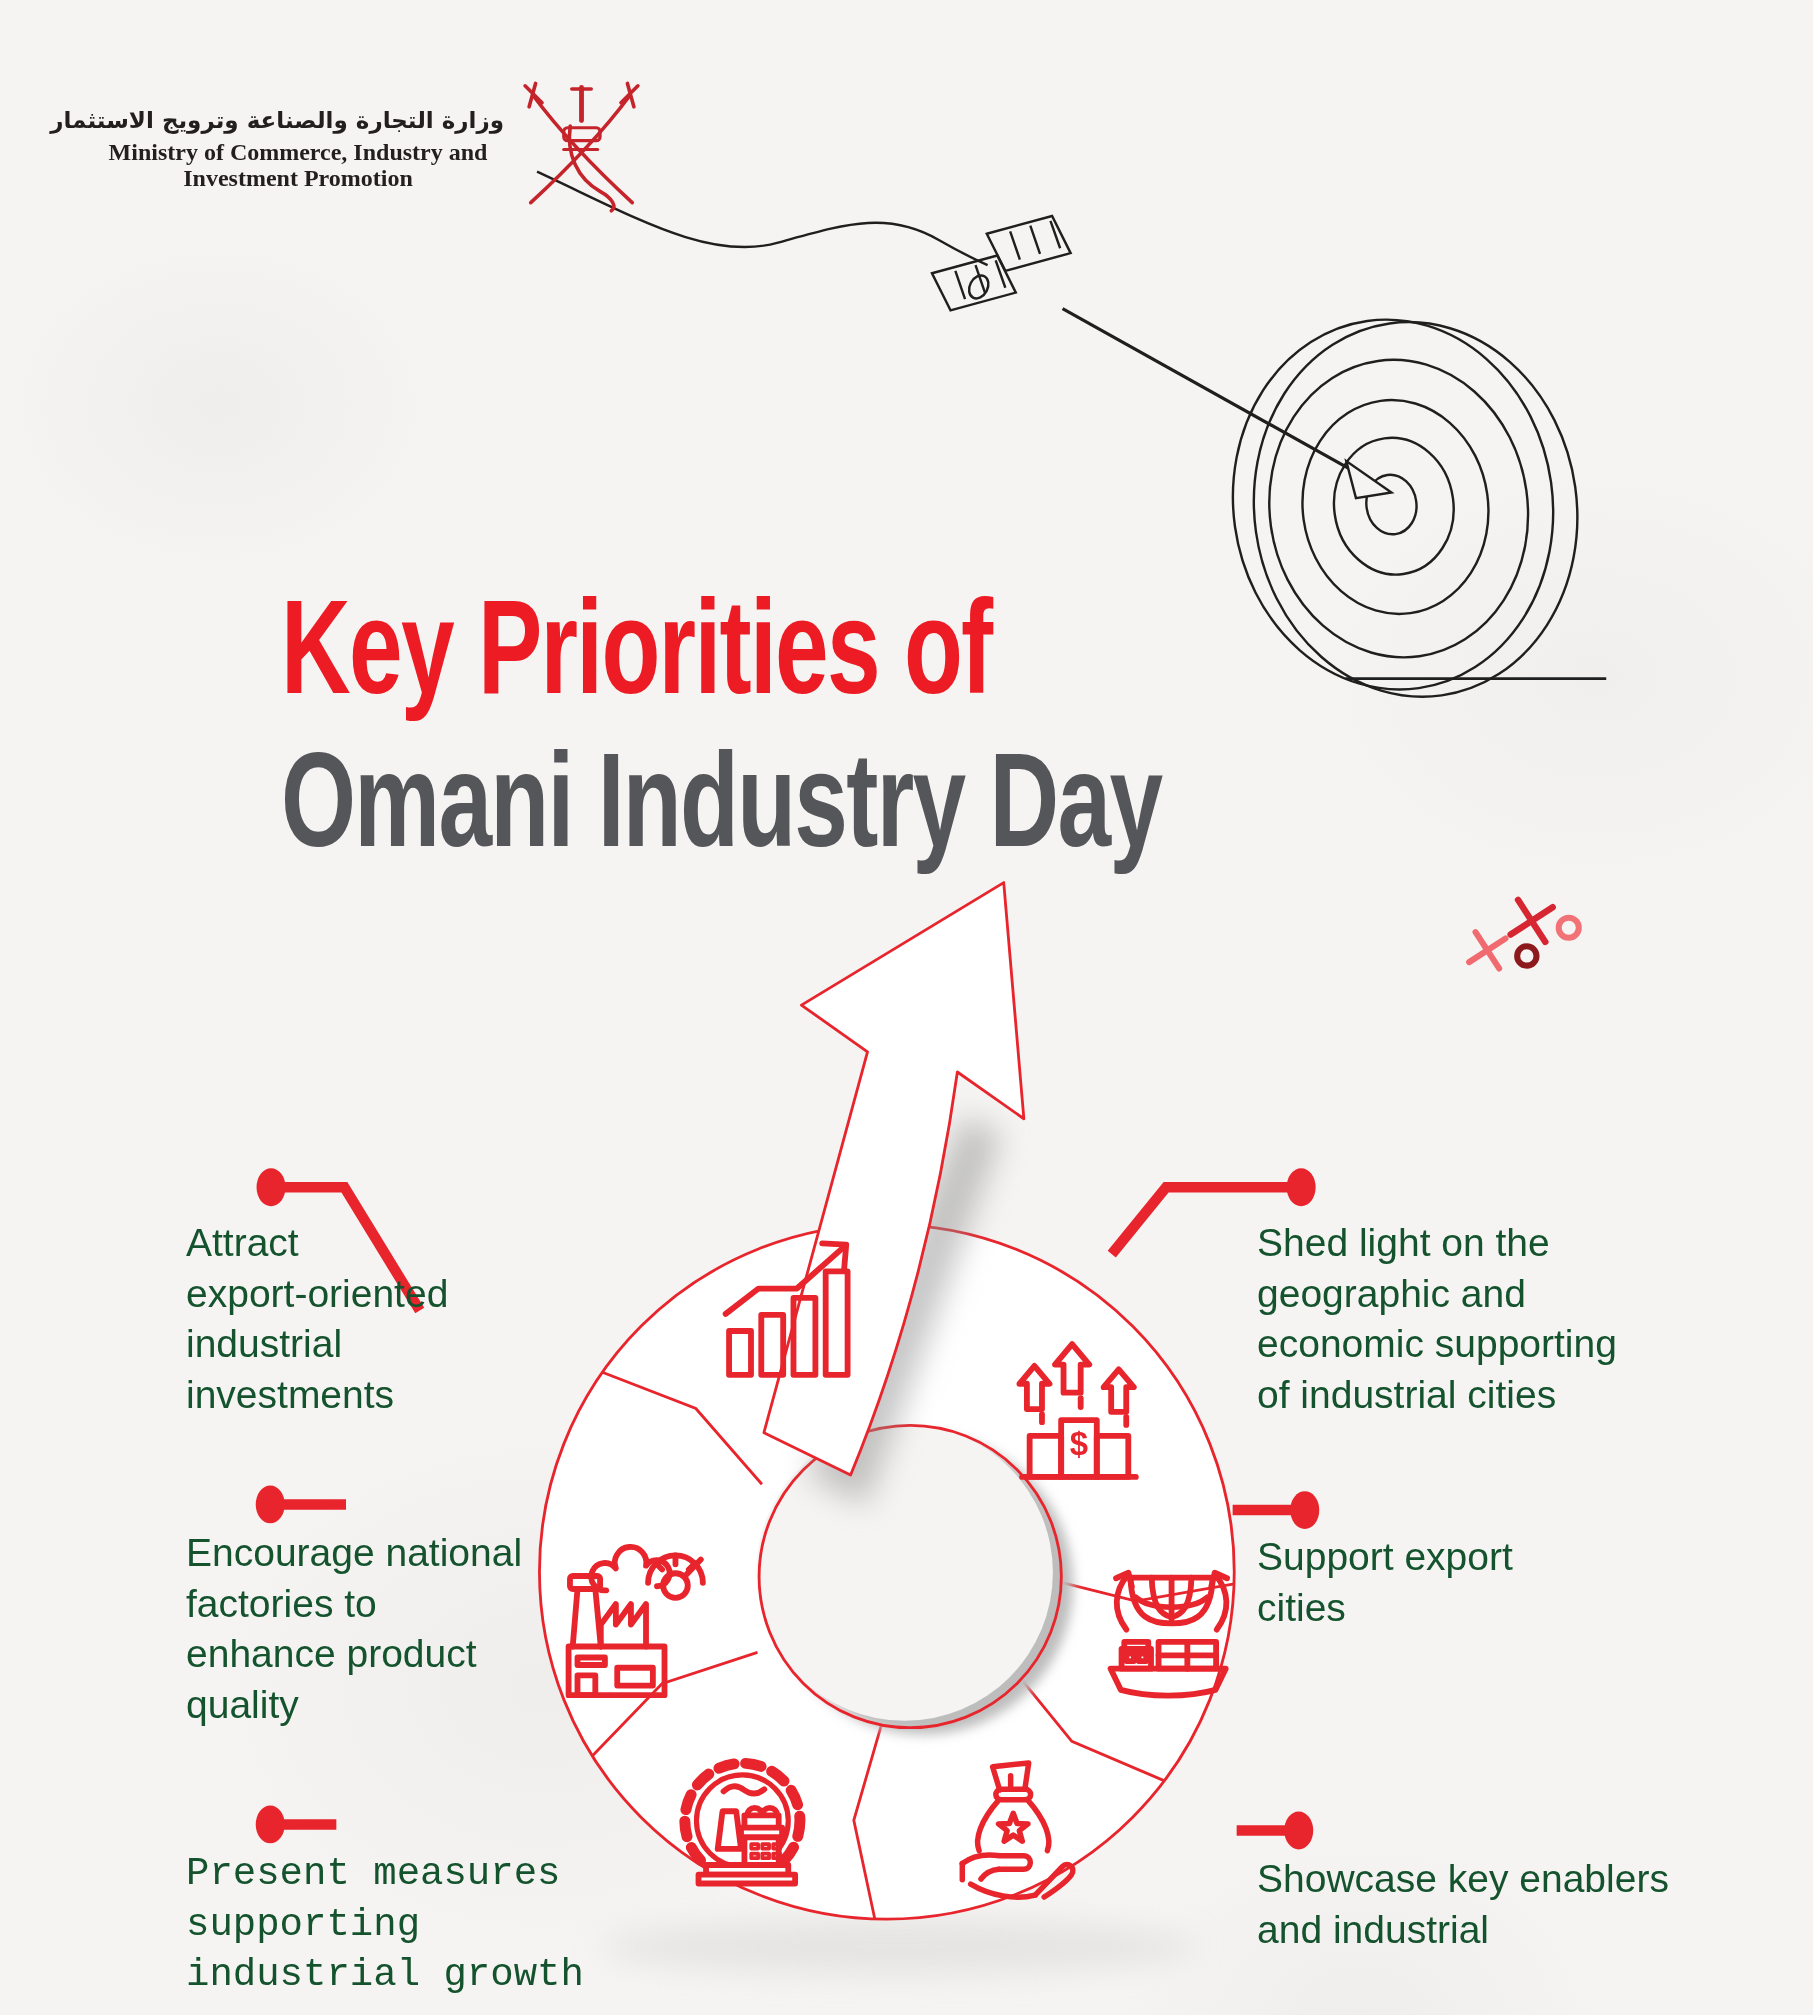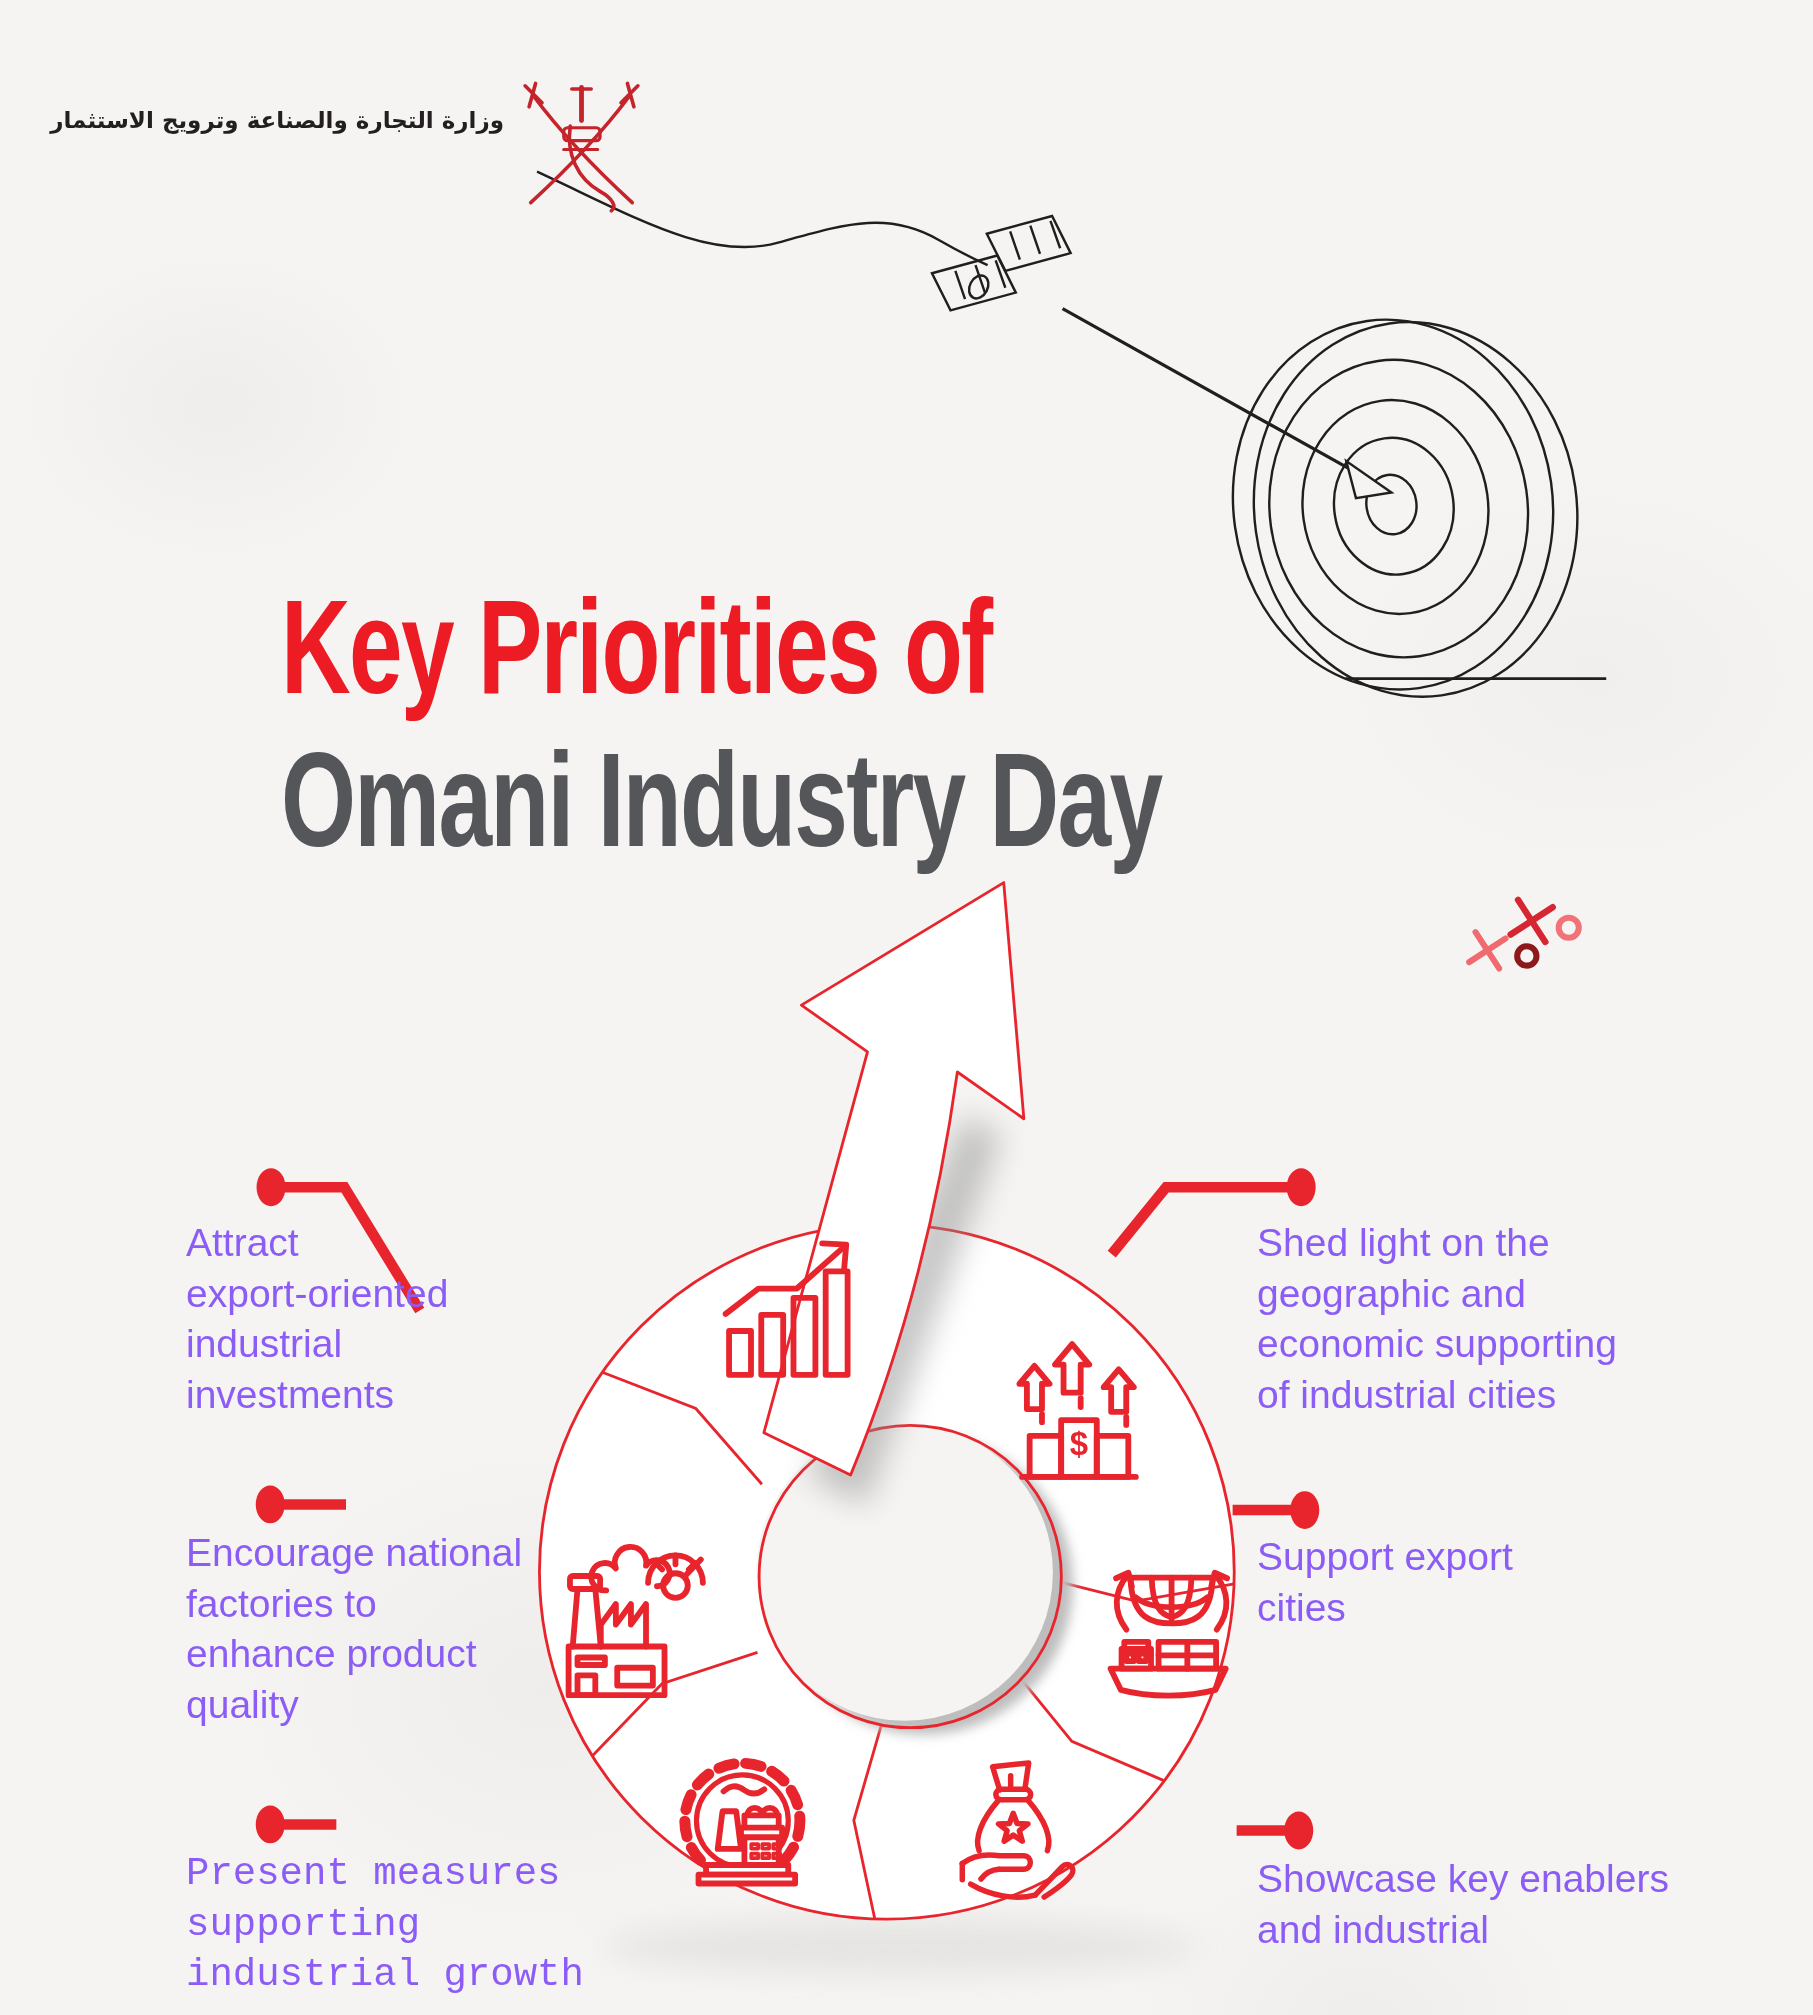--- a/index.html
+++ b/index.html
@@ -26,21 +26,21 @@
   .emblem{left:521px;top:81px;}
 
   
   .title-line{left:281px;white-space:nowrap;font-weight:bold;
               transform:scaleX(.72);transform-origin:left top;
               letter-spacing:-2.4px;line-height:1;}
   .title-red{top:580px;font-size:134px;color:#ed1c24;}
   .title-gray{top:733px;font-size:134px;color:#55565a;}
 
   
-  .plabel{font-size:39px;line-height:1.30;color:#8b5cf6;white-space:pre-line;
+  .plabel{font-size:39px;line-height:1.30;color:#14532d;white-space:pre-line;
           letter-spacing:0px;}
   .pl-1{left:186px;top:1218px;}
   .pr-1{left:1257px;top:1218px;}
   .pl-2{left:186px;top:1528px;}
   .pr-2{left:1257px;top:1532px;}
   .pl-3{left:186px;top:1849px;font-family:Liberation Mono, monospace;}
   .pr-3{left:1257px;top:1854px;}
 </style>
 </head>
 <body>
@@ -246,20 +246,24 @@
     <g>
       <rect x="448" y="5300" width="52" height="54" rx="14"></rect>
       <circle cx="474" cy="5327" r="13"></circle>
       <circle cx="491" cy="5312" r="4" fill="#6e7a7a" stroke="none"></circle>
     </g>
   </g>
 </svg>
 
 <div class="abs logo-block">
   <div class="logo-arabic">وزارة التجارة والصناعة وترويج الاستثمار</div>
+  <div class="logo-english">
+    <div>Ministry of Commerce, Industry and</div>
+    <div>Investment Promotion</div>
+  </div>
 </div>
 
 <svg class="abs emblem" width="121" height="137" viewBox="0 0 300 340">
   <g stroke="#c5242b" fill="none" stroke-width="9" stroke-linecap="round">
     <path d="M 30 36 C 100 130 200 232 276 302"></path>
     <path d="M 10 12 L 52 54 M 36 6 L 20 64"></path>
     <path d="M 270 36 C 200 130 100 232 24 302"></path>
     <path d="M 290 12 L 248 54 M 264 6 L 280 64"></path>
     <path d="M 150 16 V 98" stroke-width="12"></path>
     <path d="M 126 20 H 174"></path>

